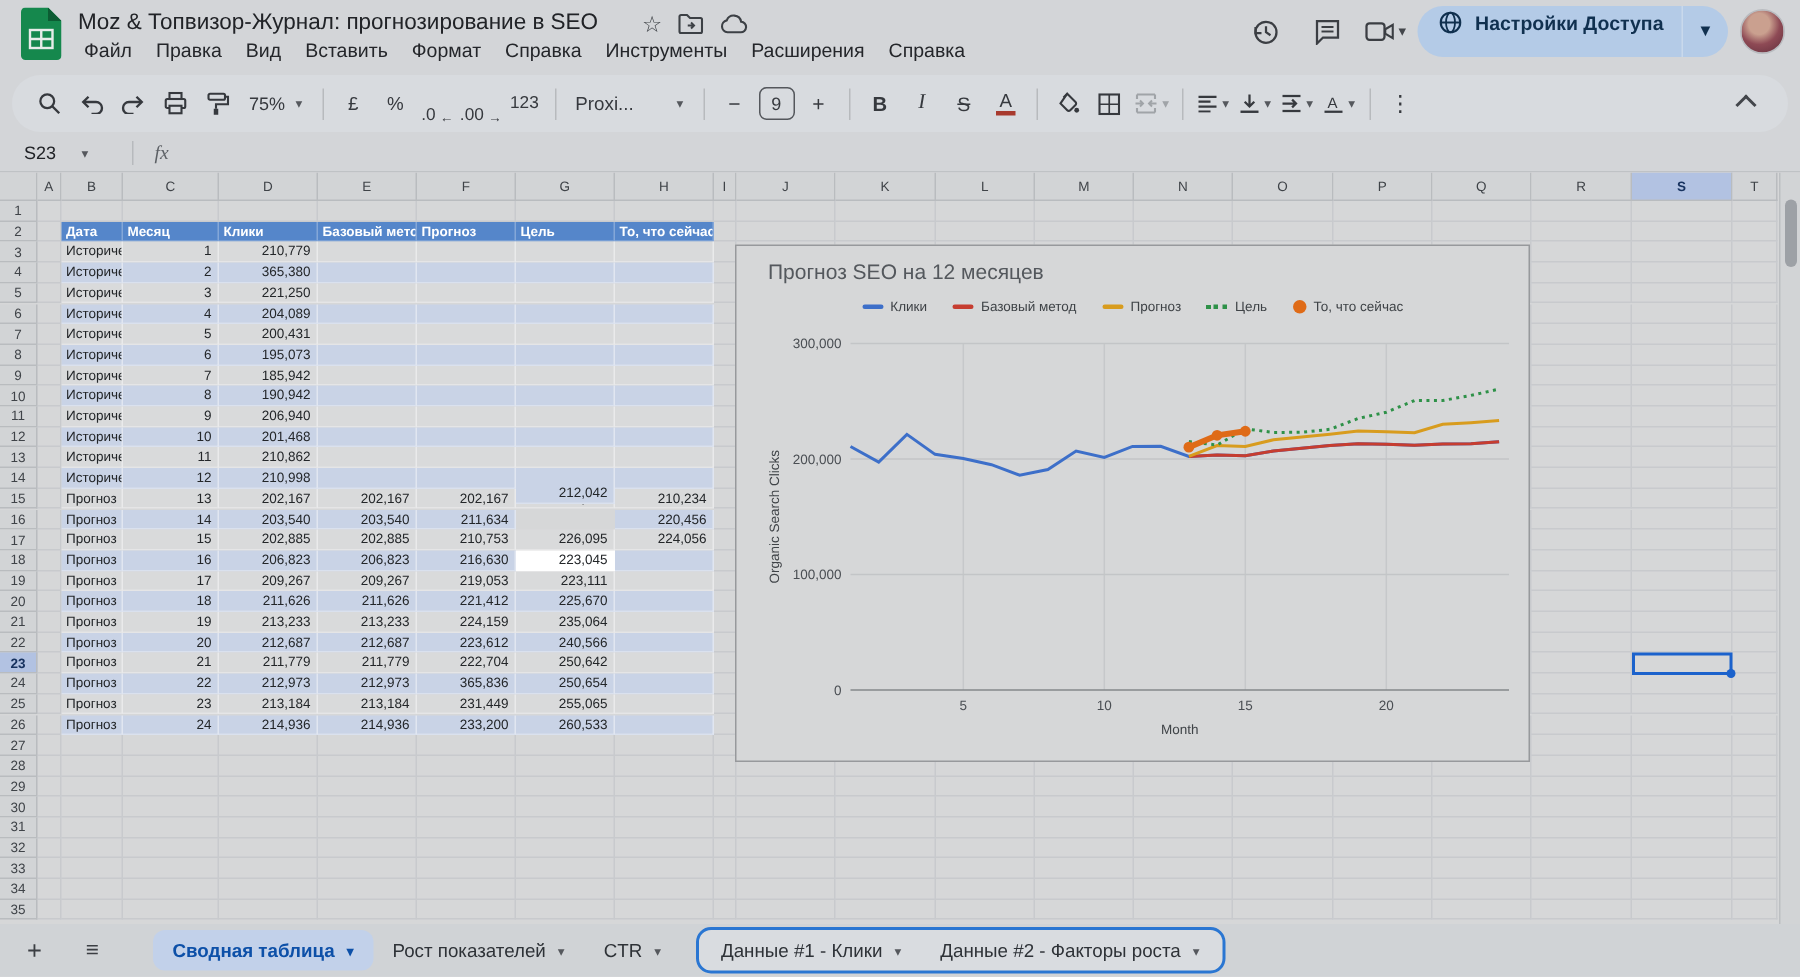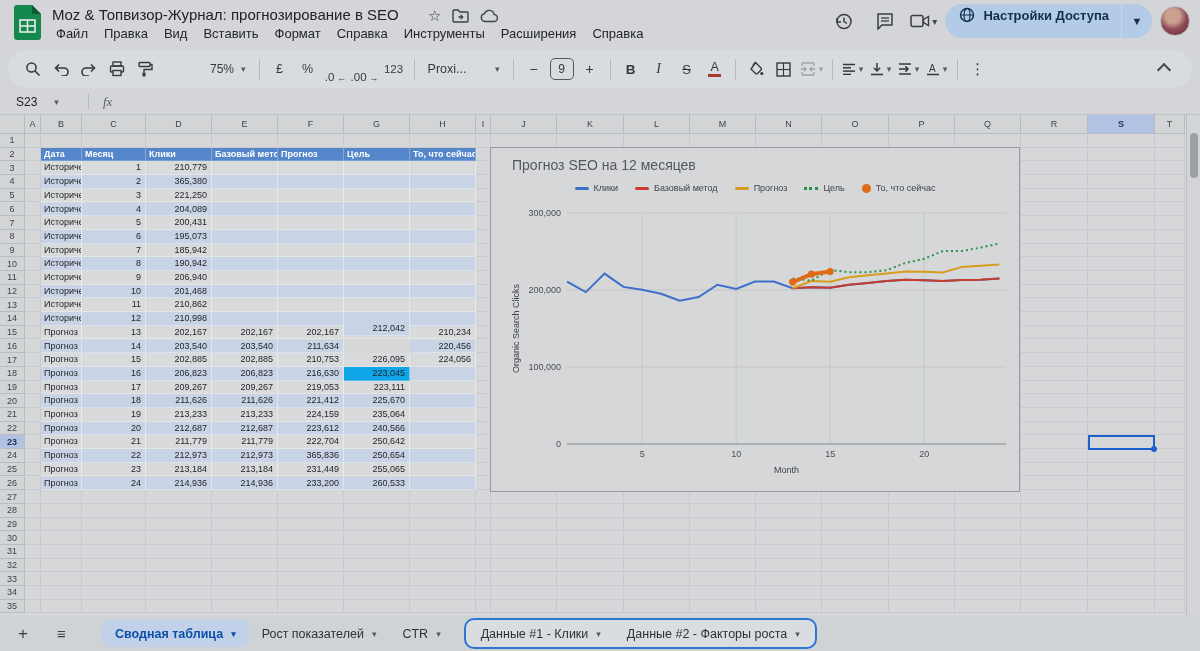--- a/index.html
+++ b/index.html
@@ -22,21 +22,21 @@
   .share-main .lbl { font-size:13px; font-weight:bold; color:#10304f; white-space:nowrap; }
   .share-sep { width:1px; height:34px; background:#c9d9ec; }
   .share-dd { width:30px; height:100%; display:flex; align-items:center; justify-content:center; color:#10304f; font-size:11px; }
   .avatar { width:30px; height:30px; border-radius:50%; background:radial-gradient(circle at 42% 32%, #caa08f 0 28%, #8e4a55 55%, #5f2e3c 100%); border:1px solid #b9bcc0; }
   .chev { font-size:10px; color:#43464b; }
 
   
   .toolbar { position:absolute; left:8px; top:50px; width:1184px; height:38px; background:#d8dbdf; border-radius:19px; display:flex; align-items:center; padding:0 12px; gap:2px; }
   .ti { min-width:26px; height:27px; display:flex; align-items:center; justify-content:center; border-radius:4px; color:#36393e; font-size:12.5px; gap:2px; }
   .tsep { width:1px; height:21px; background:#b7babd; margin:0 5px; }
-  .zoom-box { display:flex; align-items:center; gap:6px; padding:0 6px; font-size:12px;margin-left:44px; }
+  .zoom-box { display:flex; align-items:center; gap:6px; padding:0 6px; font-size:12px; }
   .font-box { display:flex; align-items:center; justify-content:space-between; width:84px; padding:0 6px; font-size:12.5px; }
   .size-box { width:24px; height:22px; border:1px solid #54575c; border-radius:5px; display:flex; align-items:center; justify-content:center; font-size:12px; }
   .bold { font-weight:bold; font-size:13.5px; }
   .ital { font-style:italic; font-family:"Liberation Serif",serif; font-size:14px; }
   .strike { text-decoration:line-through; font-size:13px; }
   .a-color { display:flex; flex-direction:column; align-items:center; line-height:11px; font-size:12.5px; }
   .a-color .bar { width:13px; height:3px; background:#a83a2e; margin-top:1px; }
   .gray-ic { color:#a0a4a8 !important; }
   .dd-mini { font-size:9px; color:#55585d; margin-left:1px; }
   .more-dots { font-size:15px; letter-spacing:0; }
@@ -49,21 +49,21 @@
   .fbar { position:absolute; left:0; top:90px; width:1200px; height:25px; display:flex; align-items:center; border-bottom:1px solid #bfc2c5; }
   .namebox { display:flex; align-items:center; width:88px; padding-left:16px; gap:16px; font-size:12px; color:#212327; }
   .fsep { width:1px; height:16px; background:#b7babd; margin-right:14px; }
   .fx { font-family:"Liberation Serif",serif; font-style:italic; color:#5c6065; font-size:13px; }
 
   
   .grid { position:absolute; left:0; top:115px; width:1200px; height:501px; background:#d6d7d8; overflow:hidden; }
   .gcell { position:absolute; font-size:9px; overflow:hidden; white-space:nowrap; line-height:13px; }
   .ghead { position:absolute; background:#d2d4d6; border-right:1px solid #b9bcbf; border-bottom:1px solid #b9bcbf; color:#3f4348; font-size:9px; display:flex; align-items:center; justify-content:center; }
   .ghead.sel { background:#b2c2e2; color:#17325f; font-weight:bold; }
-  .chart { position:absolute; left:490px; top:32px; width:530px; height:345px; background:#d6d7d8; border:1px solid #97999c; z-index:5; }
+  .chart { position:absolute; left:490px; top:48px; width:530px; height:345px; background:#d6d7d8; border:1px solid #97999c; z-index:5; }
   .chart-title { position:absolute; left:21px; top:9px; font-size:14px; color:#54585d; }
   .chart-legend { position:absolute; left:0; top:35px; width:100%; display:flex; justify-content:center; gap:17px; align-items:center; }
   .leg-item { display:flex; align-items:center; gap:5px; font-size:9px; color:#3f4347; }
   .leg-line { width:14px; height:3px; border-radius:2px; }
   .leg-dash { width:14px; height:0; border-top:3px dotted; }
   .leg-dot { width:9px; height:9px; border-radius:50%; }
   .sel-box { position:absolute; border:2px solid #1b62cc; z-index:6; }
   .sel-handle { position:absolute; width:6px; height:6px; background:#1b62cc; border-radius:50%; z-index:7; }
   .vscroll { position:absolute; left:1186px; top:0; width:14px; height:501px; background:#d2d4d6; border-left:1px solid #bcbfc2; z-index:8; }
   .vthumb { position:absolute; left:3px; top:18px; width:8px; height:45px; background:#9da1a6; border-radius:4px; }
@@ -693,21 +693,21 @@
         <div class="gcell" style="left:955px;top:238.2px;width:66px;height:13.7px;border-right:1px solid #c8cacd;border-bottom:1px solid #c8cacd;"></div>
         <div class="gcell" style="left:1021px;top:238.2px;width:67px;height:13.7px;border-right:1px solid #c8cacd;border-bottom:1px solid #c8cacd;"></div>
         <div class="gcell" style="left:1088px;top:238.2px;width:67px;height:13.7px;border-right:1px solid #c8cacd;border-bottom:1px solid #c8cacd;"></div>
         <div class="gcell" style="left:1155px;top:238.2px;width:30px;height:13.7px;border-right:1px solid #c8cacd;border-bottom:1px solid #c8cacd;"></div>
         <div class="gcell" style="left:25px;top:251.89999999999998px;width:16px;height:13.7px;border-right:1px solid #c8cacd;border-bottom:1px solid #c8cacd;"></div>
         <div class="gcell" style="left:41px;top:251.89999999999998px;width:41px;height:13.7px;border-right:1px solid #c8cacd;border-bottom:1px solid #c8cacd;background:#c9d3e6;border-right:1px solid rgba(255,255,255,.45);border-bottom:1px solid rgba(255,255,255,.3);padding-left:3px;text-align:left;color:#232629;">Прогноз</div>
         <div class="gcell" style="left:82px;top:251.89999999999998px;width:64px;height:13.7px;border-right:1px solid #c8cacd;border-bottom:1px solid #c8cacd;background:#c9d3e6;border-right:1px solid rgba(255,255,255,.45);border-bottom:1px solid rgba(255,255,255,.3);padding-right:4px;text-align:right;color:#232629;">16</div>
         <div class="gcell" style="left:146px;top:251.89999999999998px;width:66px;height:13.7px;border-right:1px solid #c8cacd;border-bottom:1px solid #c8cacd;background:#c9d3e6;border-right:1px solid rgba(255,255,255,.45);border-bottom:1px solid rgba(255,255,255,.3);padding-right:4px;text-align:right;color:#232629;">206,823</div>
         <div class="gcell" style="left:212px;top:251.89999999999998px;width:66px;height:13.7px;border-right:1px solid #c8cacd;border-bottom:1px solid #c8cacd;background:#c9d3e6;border-right:1px solid rgba(255,255,255,.45);border-bottom:1px solid rgba(255,255,255,.3);padding-right:4px;text-align:right;color:#232629;">206,823</div>
         <div class="gcell" style="left:278px;top:251.89999999999998px;width:66px;height:13.7px;border-right:1px solid #c8cacd;border-bottom:1px solid #c8cacd;background:#c9d3e6;border-right:1px solid rgba(255,255,255,.45);border-bottom:1px solid rgba(255,255,255,.3);padding-right:4px;text-align:right;color:#232629;">216,630</div>
-        <div class="gcell" style="left:344px;top:251.89999999999998px;width:66px;height:13.7px;border-right:1px solid #c8cacd;border-bottom:1px solid #c8cacd;background:#0ea5e9;border-right:1px solid rgba(255,255,255,.45);border-bottom:1px solid rgba(255,255,255,.3);padding-right:4px;text-align:right;color:#232629;">223,045</div>
+        <div class="gcell" style="left:344px;top:251.89999999999998px;width:66px;height:13.7px;border-right:1px solid #c8cacd;border-bottom:1px solid #c8cacd;background:#ffffff;border-right:1px solid rgba(255,255,255,.45);border-bottom:1px solid rgba(255,255,255,.3);padding-right:4px;text-align:right;color:#232629;">223,045</div>
         <div class="gcell" style="left:410px;top:251.89999999999998px;width:66px;height:13.7px;border-right:1px solid #c8cacd;border-bottom:1px solid #c8cacd;background:#c9d3e6;border-right:1px solid rgba(255,255,255,.45);border-bottom:1px solid rgba(255,255,255,.3);padding-right:4px;text-align:right;color:#232629;"></div>
         <div class="gcell" style="left:476px;top:251.89999999999998px;width:15px;height:13.7px;border-right:1px solid #c8cacd;border-bottom:1px solid #c8cacd;"></div>
         <div class="gcell" style="left:491px;top:251.89999999999998px;width:66px;height:13.7px;border-right:1px solid #c8cacd;border-bottom:1px solid #c8cacd;"></div>
         <div class="gcell" style="left:557px;top:251.89999999999998px;width:67px;height:13.7px;border-right:1px solid #c8cacd;border-bottom:1px solid #c8cacd;"></div>
         <div class="gcell" style="left:624px;top:251.89999999999998px;width:66px;height:13.7px;border-right:1px solid #c8cacd;border-bottom:1px solid #c8cacd;"></div>
         <div class="gcell" style="left:690px;top:251.89999999999998px;width:66px;height:13.7px;border-right:1px solid #c8cacd;border-bottom:1px solid #c8cacd;"></div>
         <div class="gcell" style="left:756px;top:251.89999999999998px;width:66px;height:13.7px;border-right:1px solid #c8cacd;border-bottom:1px solid #c8cacd;"></div>
         <div class="gcell" style="left:822px;top:251.89999999999998px;width:67px;height:13.7px;border-right:1px solid #c8cacd;border-bottom:1px solid #c8cacd;"></div>
         <div class="gcell" style="left:889px;top:251.89999999999998px;width:66px;height:13.7px;border-right:1px solid #c8cacd;border-bottom:1px solid #c8cacd;"></div>
         <div class="gcell" style="left:955px;top:251.89999999999998px;width:66px;height:13.7px;border-right:1px solid #c8cacd;border-bottom:1px solid #c8cacd;"></div>

